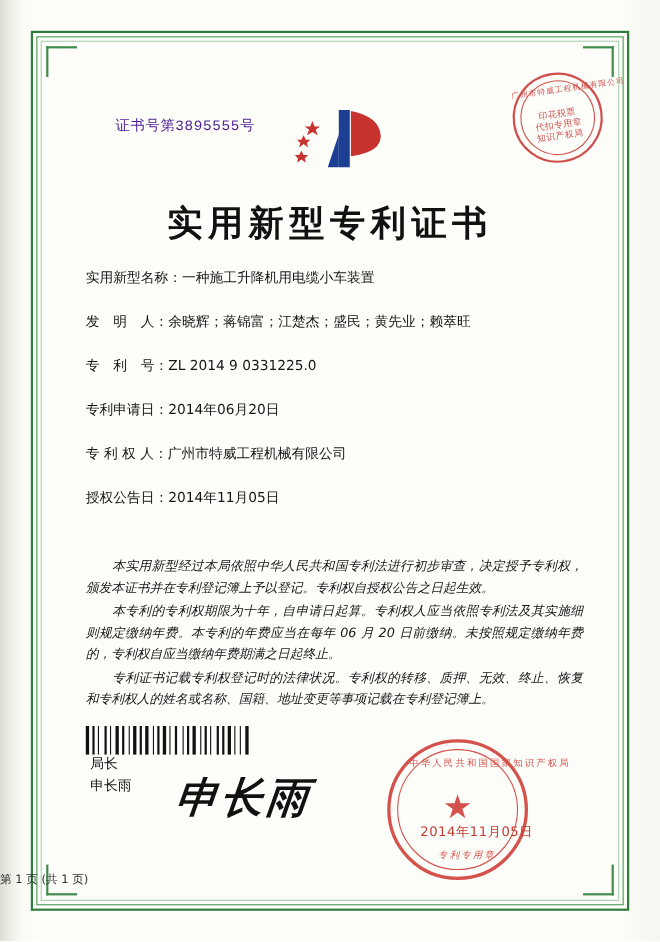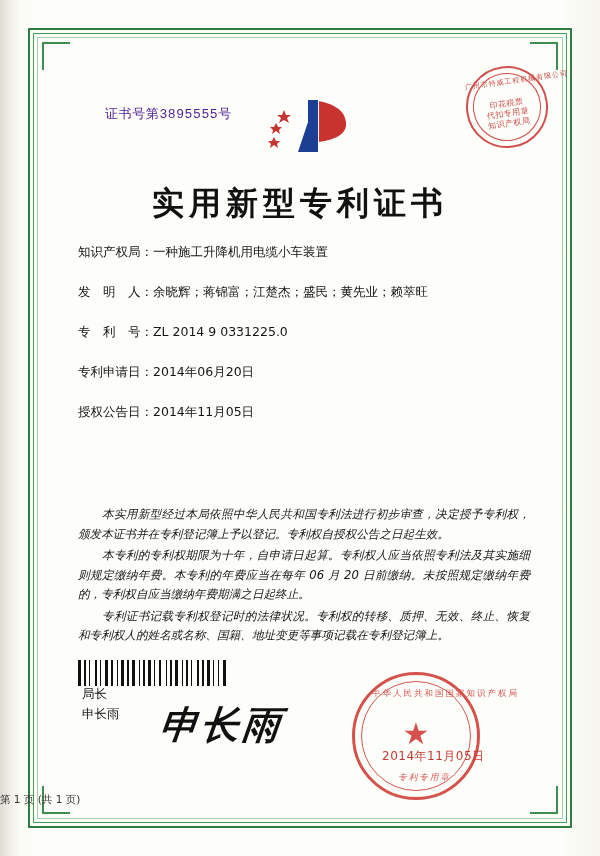--- a/index.html
+++ b/index.html
@@ -304,30 +304,33 @@
   <div class="seal-top">
     <div class="seal-inner"></div>
     <div class="seal-arc">广州市特威工程机械有限公司</div>
     <div class="seal-center">印花税票<br>代扣专用章<br>知识产权局</div>
   </div>
 
   <div class="title">实用新型专利证书</div>
 
   <div class="fields">
     <div class="field">
-      <span class="label">知识产权局：</span><span class="value">一种施工升降机用电缆小车装置</span>
+      <span class="label">实用新型名称：</span><span class="value">一种施工升降机用电缆小车装置</span>
     </div>
     <div class="field">
       <span class="label">发　明　人：</span><span class="value">余晓辉；蒋锦富；江楚杰；盛民；黄先业；赖萃旺</span>
     </div>
     <div class="field">
       <span class="label">专　利　号：</span><span class="value">ZL 2014 9 0331225.0</span>
     </div>
     <div class="field">
       <span class="label">专利申请日：</span><span class="value">2014年06月20日</span>
+    </div>
+    <div class="field">
+      <span class="label">专 利 权 人：</span><span class="value">广州市特威工程机械有限公司</span>
     </div>
     <div class="field">
       <span class="label">授权公告日：</span><span class="value">2014年11月05日</span>
     </div>
   </div>
 
   <div class="body-text">
     <p>本实用新型经过本局依照中华人民共和国专利法进行初步审查，决定授予专利权，颁发本证书并在专利登记簿上予以登记。专利权自授权公告之日起生效。</p>
     <p>本专利的专利权期限为十年，自申请日起算。专利权人应当依照专利法及其实施细则规定缴纳年费。本专利的年费应当在每年 06 月 20 日前缴纳。未按照规定缴纳年费的，专利权自应当缴纳年费期满之日起终止。</p>
     <p>专利证书记载专利权登记时的法律状况。专利权的转移、质押、无效、终止、恢复和专利权人的姓名或名称、国籍、地址变更等事项记载在专利登记簿上。</p>

